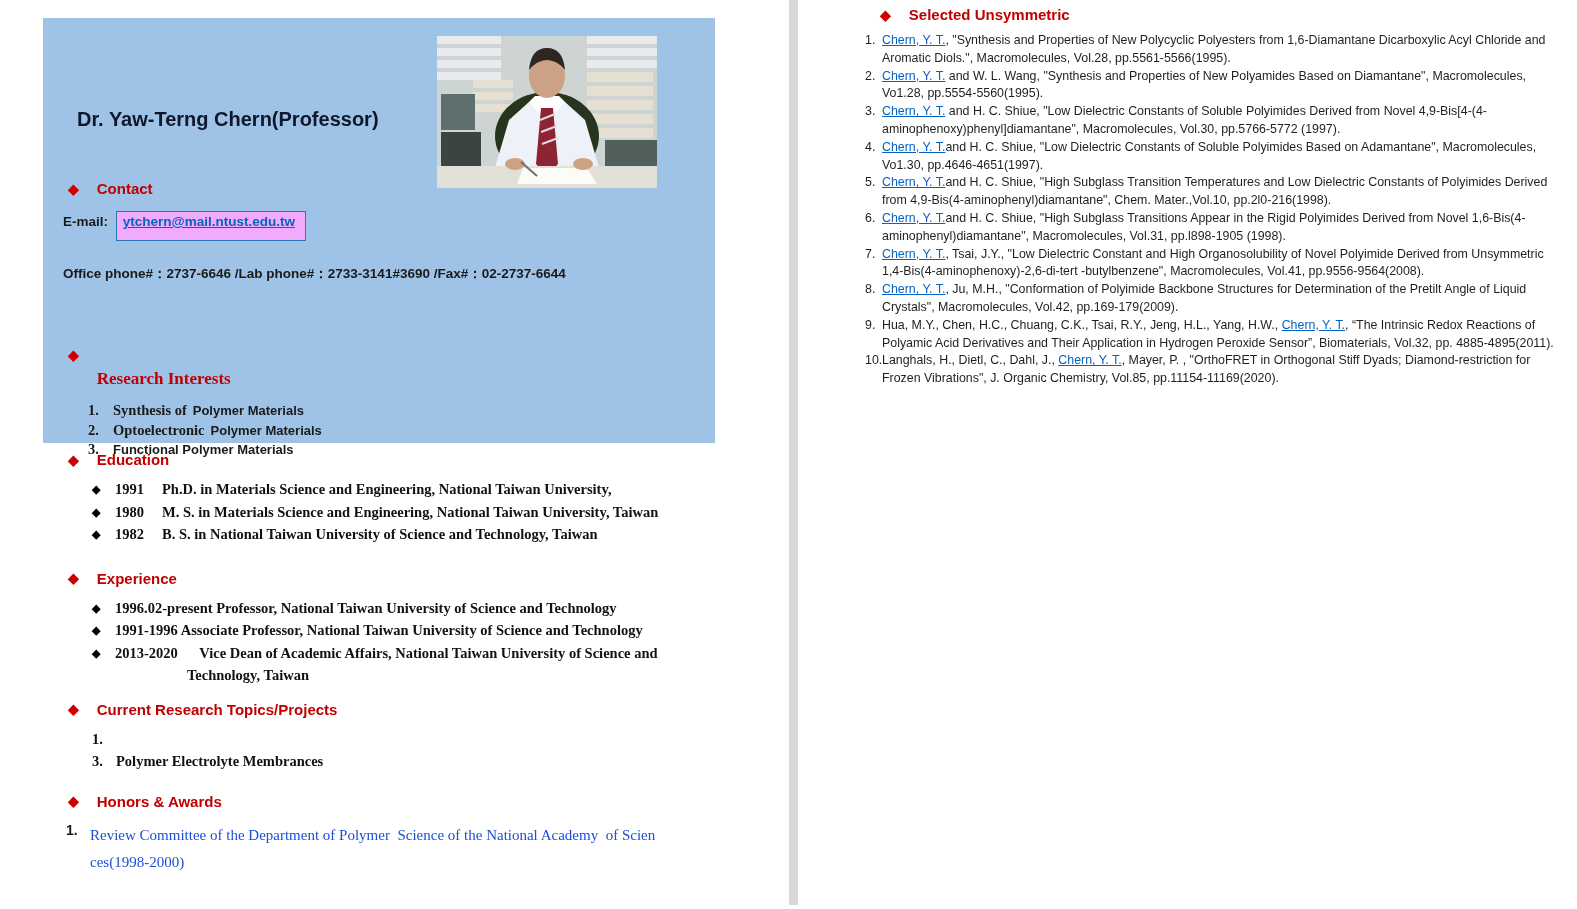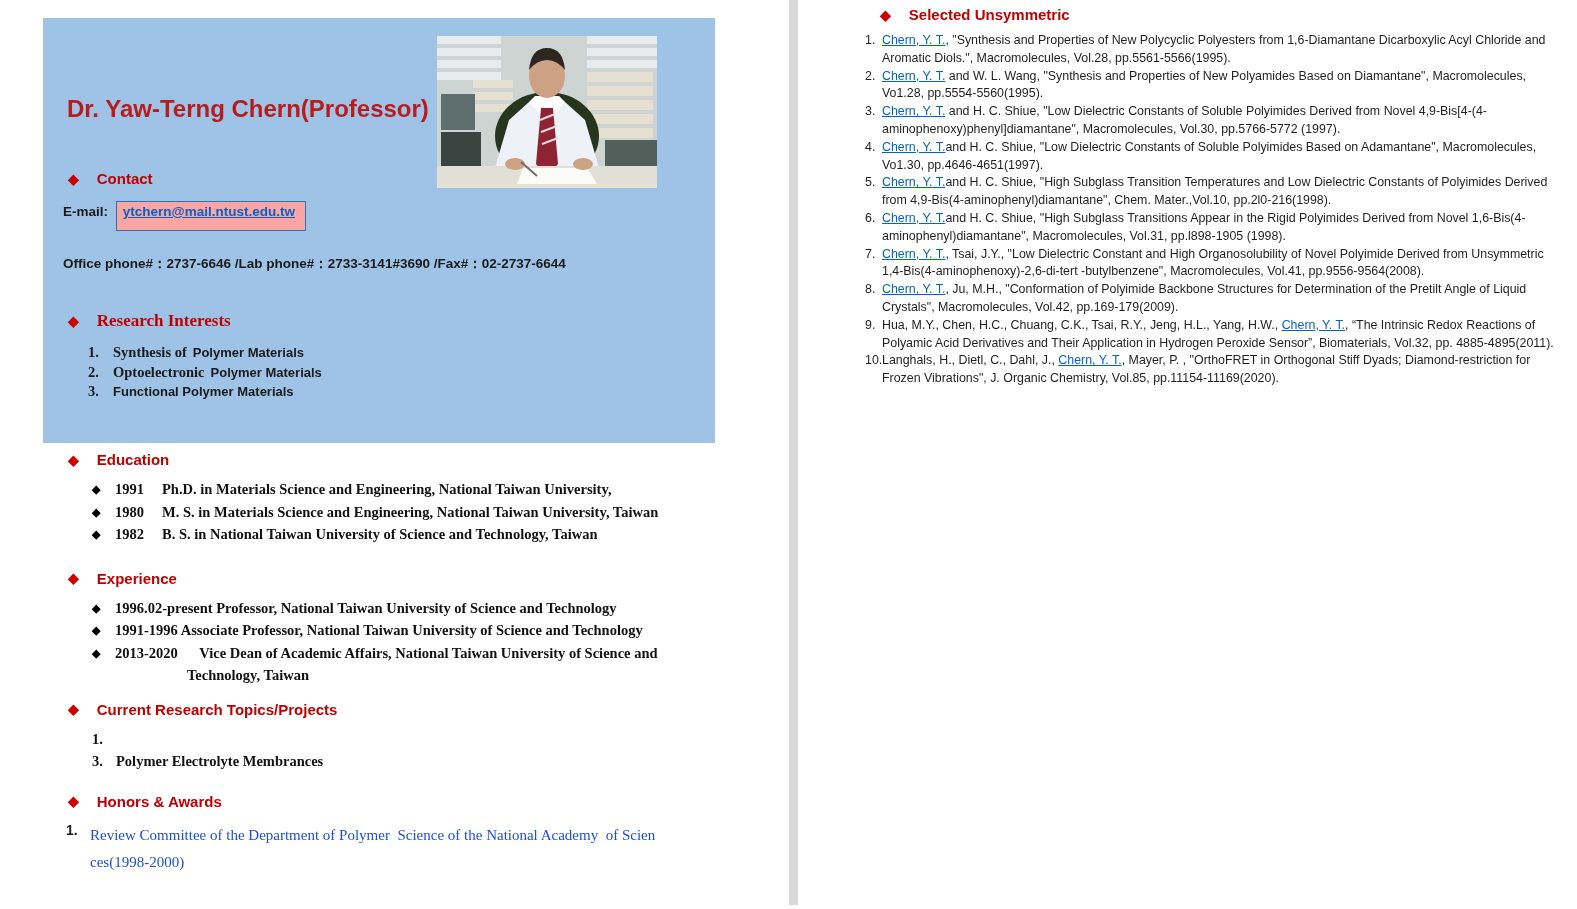--- a/index.html
+++ b/index.html
@@ -5,31 +5,31 @@
   html,body{margin:0;padding:0;background:#ffffff;}
   .page{position:relative;width:1577px;height:909px;background:#ffffff;overflow:hidden;
         font-family:"Liberation Sans",sans-serif;color:#1a1a1a;}
   .divider{position:absolute;left:789px;top:0;width:9px;height:905px;background:#d9d9d9;}
 
   
   .left-col{position:absolute;left:43px;top:18px;width:712px;}
   .panel{position:relative;width:672px;height:425px;background:#9fc3e7;
          box-sizing:border-box;padding:74px 0 0 20px;}
   .photo{position:absolute;left:394px;top:18px;width:220px;height:152px;overflow:hidden;}
-  .prof-name{margin:4px;font-size:24px;line-height:26px;font-weight:bold;color:#b91c1c;}
+  .prof-name{margin:14px;font-size:20px;line-height:26px;font-weight:bold;color:#0f172a;}
 
   .sec-h{display:flex;align-items:center;gap:18px;font-weight:bold;font-size:15px;
          color:#c00000;padding-left:5px;}
   .left-sections .sec-h, .right-col .sec-h{padding-left:25px;}
   .dmd{color:#cc0000;font-size:14px;line-height:1;flex:none;}
-  .sec-h.serif span.htxt{font-family:"Liberation Serif",serif;font-size:17px;}
+  .sec-h.serif span.htxt{font-family:"Liberation Serif",serif;font-size:17px;margin-top:48px;}
   .panel .sec-h{margin-top:48px;}
 
   .email-row{margin-top:14px;font-size:13.5px;font-weight:bold;}
-  .email-box{display:inline-block;background:#fca5a5;border:1px solid #2e75b6;
+  .email-box{display:inline-block;background:#f0abfc;border:1px solid #2e75b6;
              padding:2px 10px 11px 6px;margin-left:4px;}
   .email-box a{color:#0563c1;text-decoration:underline;font-weight:bold;font-size:13.5px;}
   .info-line{font-size:13.5px;font-weight:bold;white-space:pre-wrap;}
   .info-line.phone{margin-top:24px;}
   .info-line.office{margin-top:23px;}
   .panel .sec-h.serif{margin-top:38px;}
 
   .ri-list{margin:12px 0 0 0;padding:0 0 0 25px;list-style:none;}
   .ri-list li{display:flex;line-height:19.5px;}
   .ri-num{font-family:"Liberation Serif",serif;font-weight:bold;font-size:14.5px;width:25px;flex:none;}

